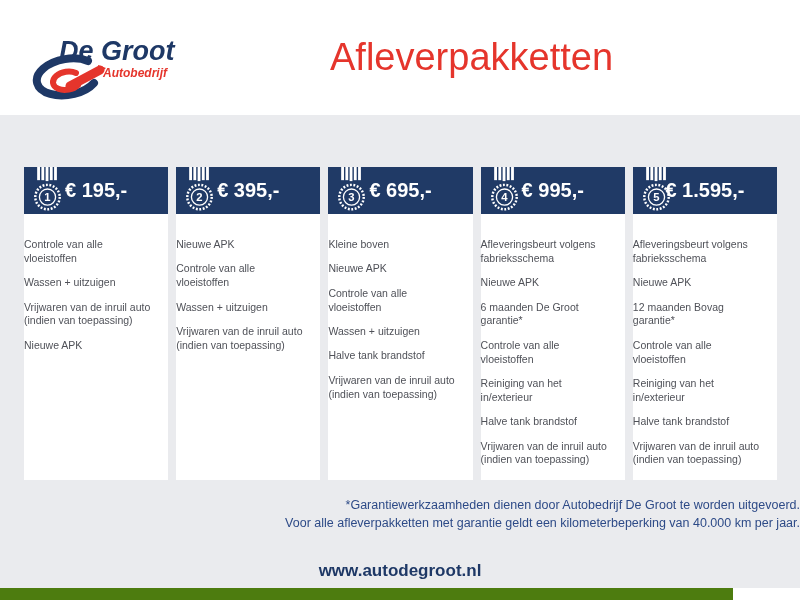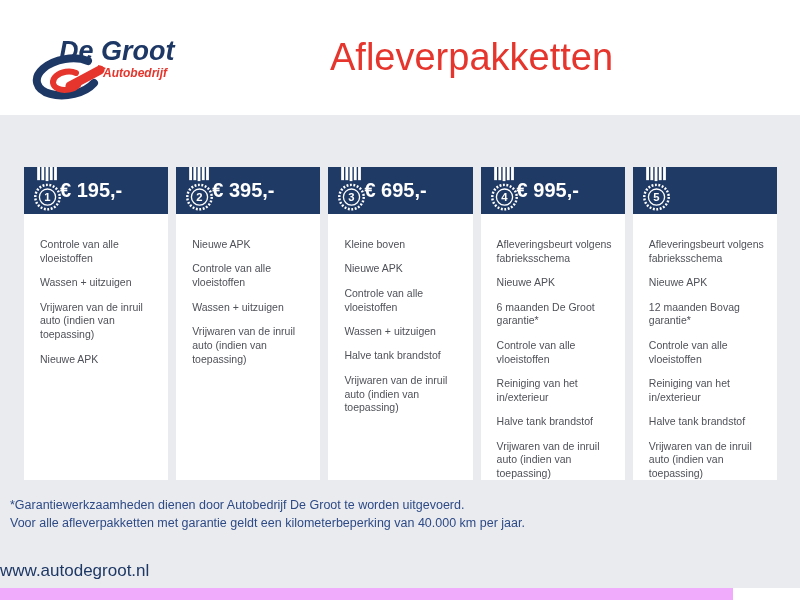--- a/index.html
+++ b/index.html
@@ -2,21 +2,21 @@
 <html><head>
 <meta charset="utf-8">
 <style>
   * { box-sizing: border-box; margin: 0; padding: 0; }
   html, body { width: 800px; height: 600px; }
   body {
     font-family: "Liberation Sans", sans-serif;
     background: #ffffff;
     overflow: hidden;
   }
-  .page { position: relative; width: 733px; height: 600px; background: #f0abfc; }
+  .page { position: relative; width: 733px; height: 600px; background: #4d7c0f; }
 
   
   .top { position: relative; height: 115px; background: #ffffff; }
   .logo { position: absolute; left: 25px; top: 33px; width: 170px; height: 70px; }
   .swoosh { position: absolute; left: 3px; top: 20px; }
   .logo-name {
     position: absolute; left: 34px; top: 3px;
     font-size: 27px; font-weight: bold; font-style: italic;
     color: #1e3866; white-space: nowrap; z-index: 2;
   }
@@ -39,37 +39,37 @@
     position: absolute; left: 24px; right: 23px; top: 52px;
     display: flex; gap: 8px;
   }
   .pkg { flex: 1; display: flex; flex-direction: column; min-width: 0; }
   .pkg-head {
     position: relative; height: 47px; background: #203a66;
     display: flex; align-items: center;
   }
   .medal { position: absolute; left: 8px; top: 0; }
   .pkg-price {
-    flex: 1; padding-left: 36px; text-align: left;
+    flex: 1; text-align: center;
     color: #ffffff; font-weight: bold; font-size: 20px; white-space: nowrap;
   }
-  .pkg-body { background: #ffffff; height: 266px; padding: 24px 10px 10px 16px; }
+  .pkg-body { background: #ffffff; height: 266px; padding: 24px 10px 10px 0; }
   .pkg-item {
     font-size: 10.5px; line-height: 1.32; color: #4f5158;
     margin-bottom: 10.5px;
   }
 
   
   .footnotes {
     position: absolute; top: 381px; left: 0; right: 0;
-    text-align: left; font-size: 12.5px; line-height: 18px; color: #2d4a87; padding-left: 10px;
+    text-align: right; font-size: 12.5px; line-height: 18px; color: #2d4a87;
   }
   .website {
     position: absolute; top: 446px; left: 0; right: 0;
-    text-align: left; font-size: 17px; font-weight: normal; color: #1e3866;
+    text-align: center; font-size: 17px; font-weight: bold; color: #1e3866;
   }
 </style>
 </head>
 <body>
 
 <div class="page">
 
   <header class="top">
     <div class="logo">
       <svg class="swoosh" width="78" height="50" viewBox="0 0 78 50">
@@ -194,20 +194,21 @@
           <rect x="5" y="0" width="3" height="14"></rect>
           <rect x="9.5" y="0" width="3" height="14"></rect>
           <rect x="14" y="0" width="3" height="15"></rect>
           <rect x="18.5" y="0" width="3" height="14"></rect>
           <rect x="23" y="0" width="3" height="14"></rect>
         </g>
         <circle cx="16" cy="32" r="13" fill="none" stroke="#ffffff" stroke-width="2.6" stroke-dasharray="2 1.7"></circle>
         <circle cx="16" cy="32" r="8.6" fill="none" stroke="#ffffff" stroke-width="1.4"></circle>
         <text x="16" y="36.5" text-anchor="middle" font-size="12" font-weight="bold" fill="#ffffff" font-family="Liberation Sans, sans-serif">5</text>
       </svg>
+      <div class="pkg-price">€ 1.595,-</div>
     </div>
     <div class="pkg-body">
             <div class="pkg-item">Afleveringsbeurt volgens fabrieksschema</div>
             <div class="pkg-item">Nieuwe APK</div>
             <div class="pkg-item">12 maanden Bovag garantie*</div>
             <div class="pkg-item">Controle van alle vloeistoffen</div>
             <div class="pkg-item">Reiniging van het in/exterieur</div>
             <div class="pkg-item">Halve tank brandstof</div>
             <div class="pkg-item">Vrijwaren van de inruil auto (indien van toepassing)</div>
           </div>

